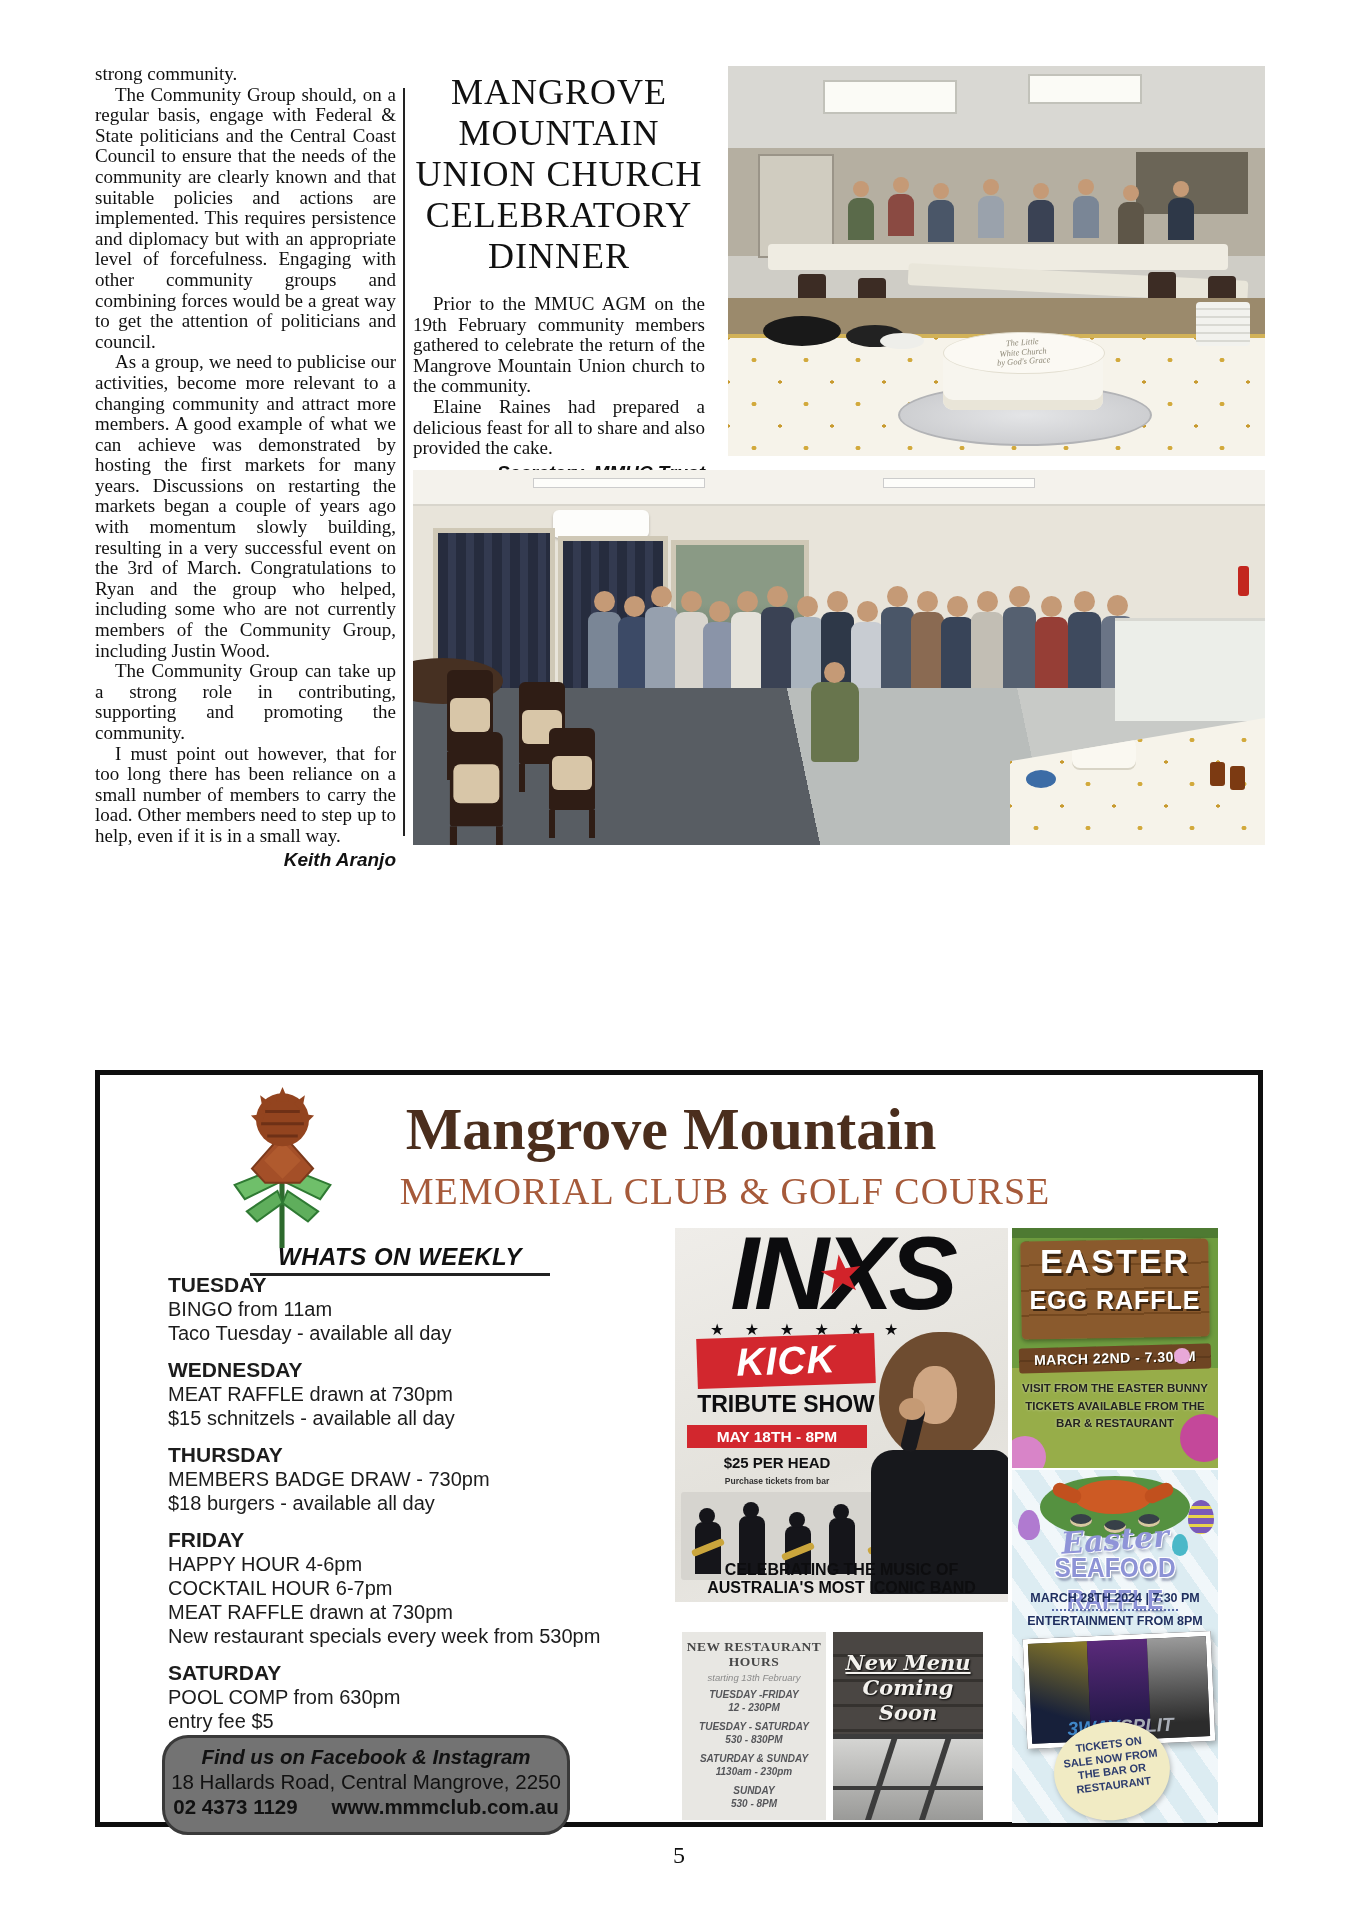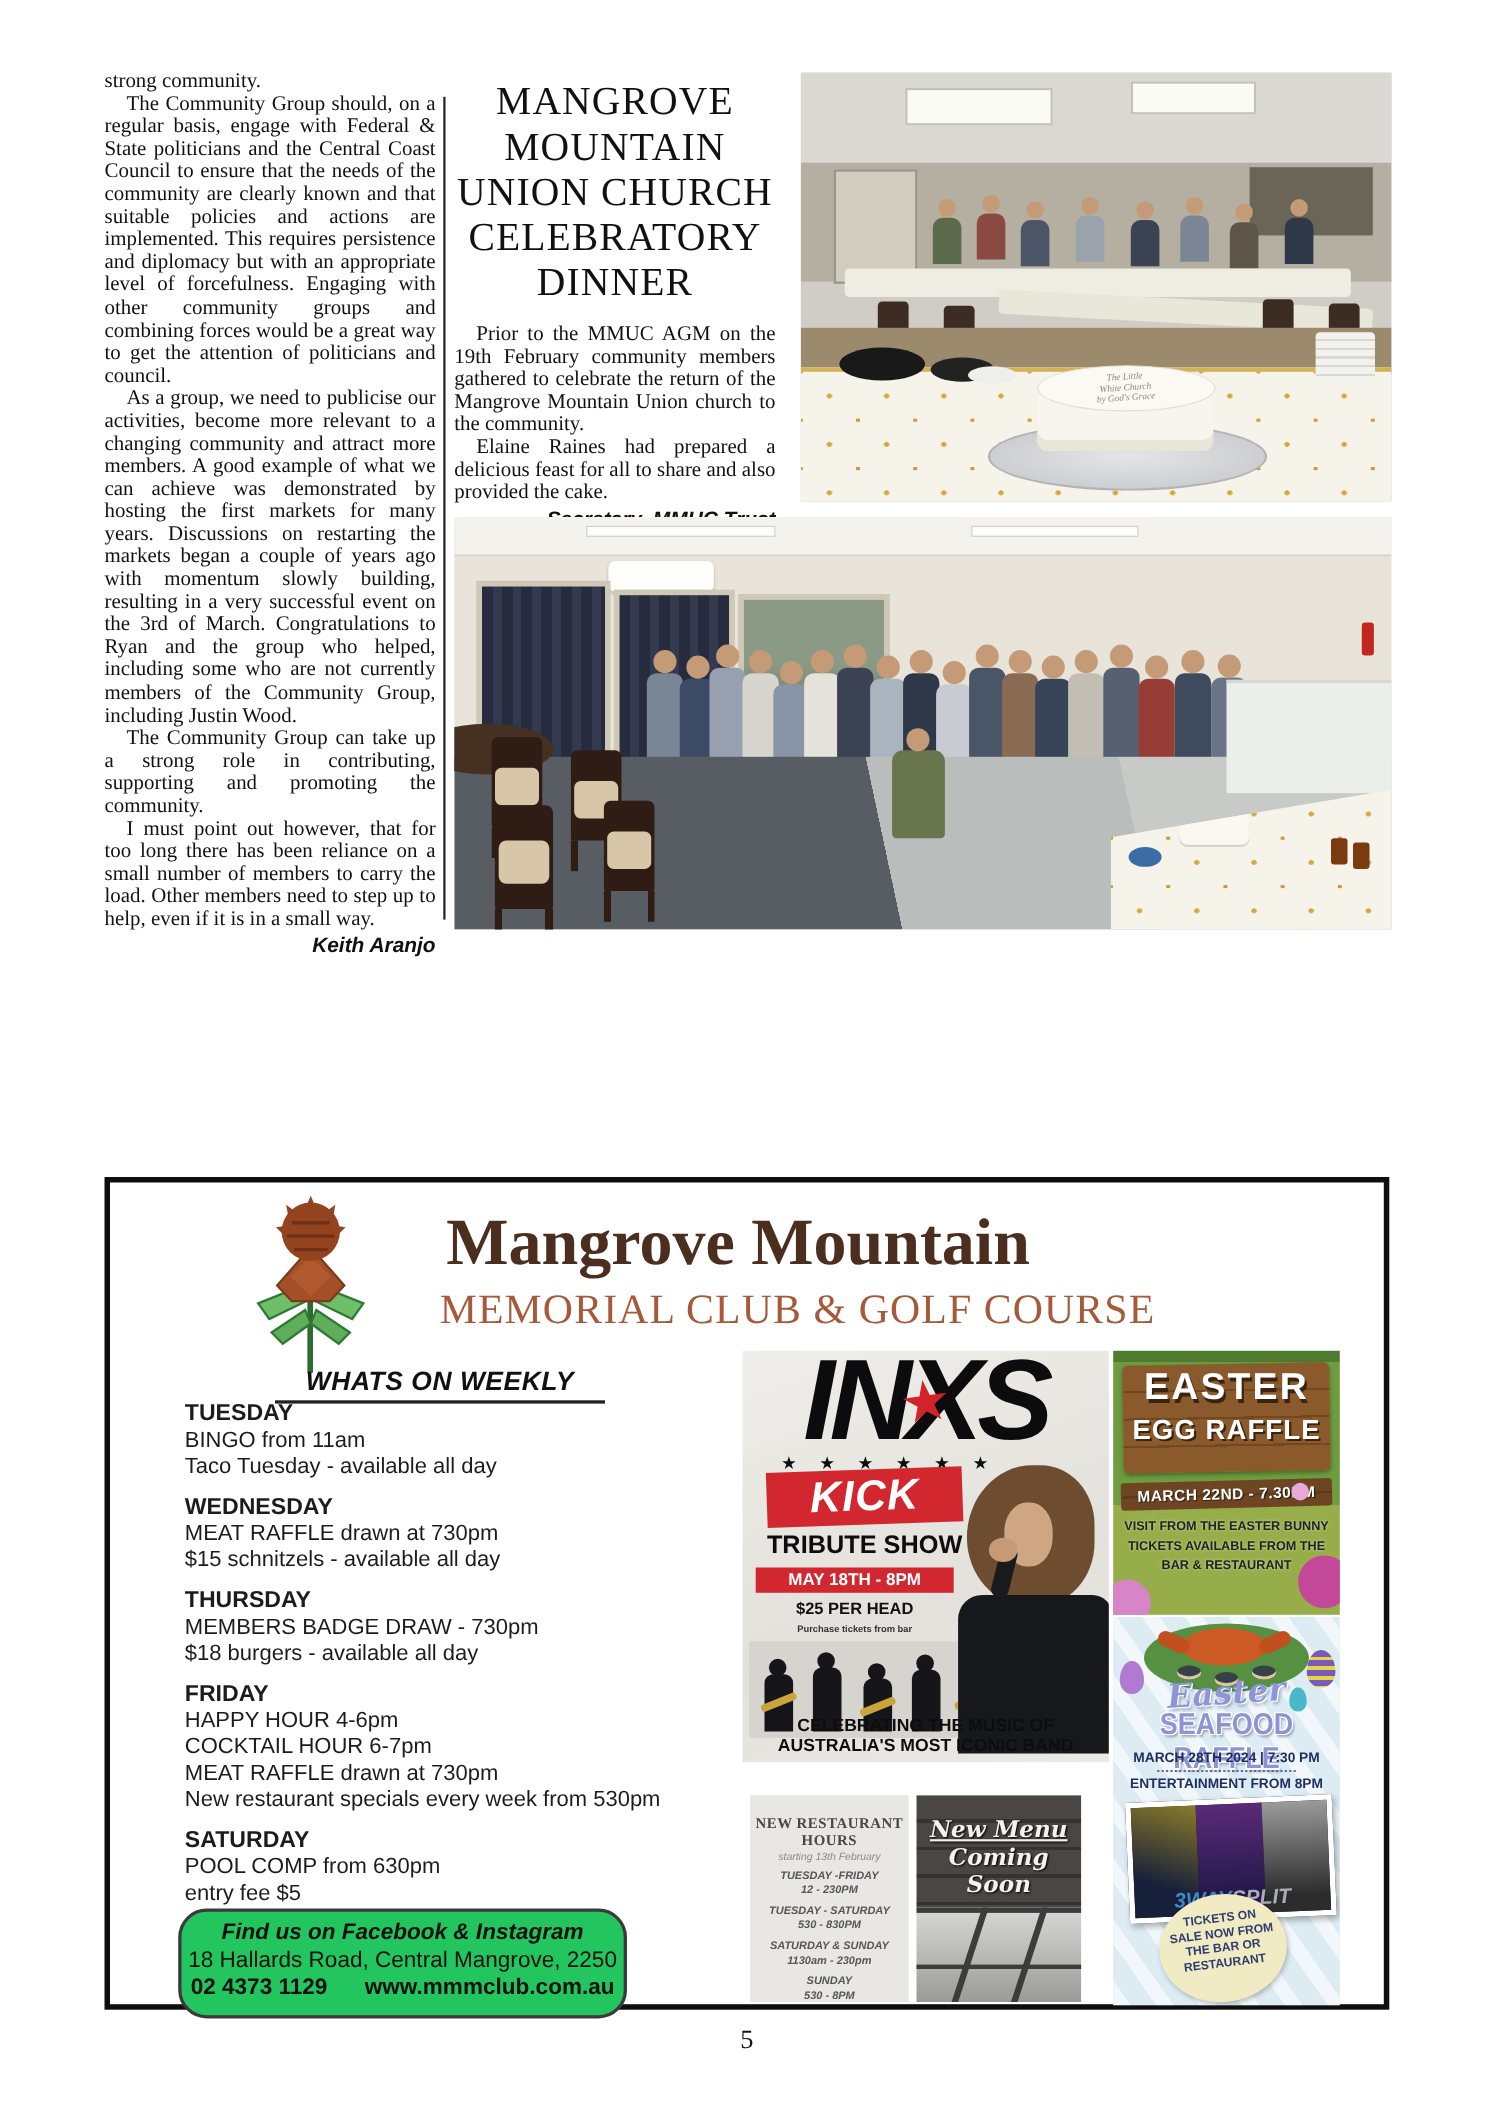--- a/index.html
+++ b/index.html
@@ -80,21 +80,21 @@
              font-family:"Liberation Serif",serif;font-weight:bold;font-size:60px;color:#4b2e1d;}
   .ad-title2{position:absolute;left:235px;top:94px;width:780px;text-align:center;
              font-family:"Liberation Serif",serif;font-size:38px;letter-spacing:1px;color:#a65a3a;}
   .waratah{position:absolute;left:125px;top:6px;width:115px;height:168px;}
   .whats-on{position:absolute;left:150px;top:168px;width:300px;text-align:center;
             font-size:24px;font-weight:bold;font-style:italic;letter-spacing:.5px;
             border-bottom:3px solid #222;padding-bottom:2px;}
   .schedule{position:absolute;left:68px;top:198px;width:520px;font-size:20px;line-height:24px;color:#1c1c1c;}
   .day-block{margin-bottom:13px;}
   .day-name{font-weight:bold;font-size:21px;}
-  .contact{position:absolute;left:62px;top:660px;width:408px;height:100px;background:#22c55e;
+  .contact{position:absolute;left:62px;top:660px;width:408px;height:100px;background:#737373;
            border:3px solid #3a3a3a;border-radius:26px;text-align:center;padding-top:6px;box-sizing:border-box;
            font-size:20.5px;line-height:25px;}
   .contact .social{font-style:italic;font-weight:600;}
   .contact .row3{font-weight:bold;display:flex;justify-content:center;gap:34px;}
 
   
   .inxs{position:absolute;left:575px;top:153px;width:333px;height:374px;
         background:linear-gradient(160deg,#efede9,#e3e1db 60%,#eceae6);overflow:hidden;}
   .inxs-logo{position:absolute;left:0;top:-14px;width:100%;text-align:center;font-weight:bold;font-style:italic;
              font-size:104px;letter-spacing:-5px;color:#0c0c0e;z-index:1;}
@@ -114,21 +114,21 @@
   .singer{position:absolute;left:196px;top:104px;width:140px;height:262px;}
   .hair{position:absolute;left:8px;top:0;width:116px;height:128px;background:#6e4c30;border-radius:55% 45% 48% 52%;}
   .face{position:absolute;left:42px;top:34px;width:44px;height:58px;background:#cfa683;border-radius:46%;}
   .mic{position:absolute;left:34px;top:74px;width:16px;height:46px;background:#1a1a1e;transform:rotate(14deg);border-radius:6px;}
   .hand{position:absolute;left:28px;top:66px;width:26px;height:22px;background:#c59a74;border-radius:50%;}
   .storso{position:absolute;left:0;top:118px;width:140px;height:144px;background:#17181c;border-radius:22px 18px 0 0;}
   .tagline{position:absolute;left:0;bottom:5px;width:100%;text-align:center;font-weight:800;font-size:16px;color:#0d0d0f;}
 
   
   .hours{position:absolute;left:582px;top:557px;width:144px;height:188px;background:#e8e7e3;
-         text-align:center;color:#474747;box-sizing:border-box;padding-top:18px;}
+         text-align:center;color:#474747;box-sizing:border-box;padding-top:7px;}
   .hours .ht{font-family:"Liberation Serif",serif;font-weight:bold;font-size:13.5px;line-height:15px;white-space:pre-line;letter-spacing:.5px;}
   .hours .hs{font-style:italic;font-size:9.5px;color:#8a8a8a;margin:3px 0 6px;}
   .hrow{font-style:italic;font-weight:bold;font-size:10px;line-height:12.5px;color:#55565a;margin-bottom:7px;}
   .menu{position:absolute;left:733px;top:557px;width:150px;height:188px;overflow:hidden;}
   .menu .wood{position:absolute;left:0;top:0;width:100%;height:102px;
       background:repeating-linear-gradient(180deg,#4a4643 0 22px,#35322f 22px 25px);}
   .menu .mline{position:relative;text-align:center;color:#f4f2ee;font-style:italic;font-weight:bold;
       font-family:"DejaVu Serif",serif;font-size:21px;line-height:25px;text-shadow:1px 1px 2px #000;}
   .menu .window{position:absolute;left:0;top:102px;width:100%;height:86px;
       background:linear-gradient(180deg,#d8d8d6,#9a9a98);}

